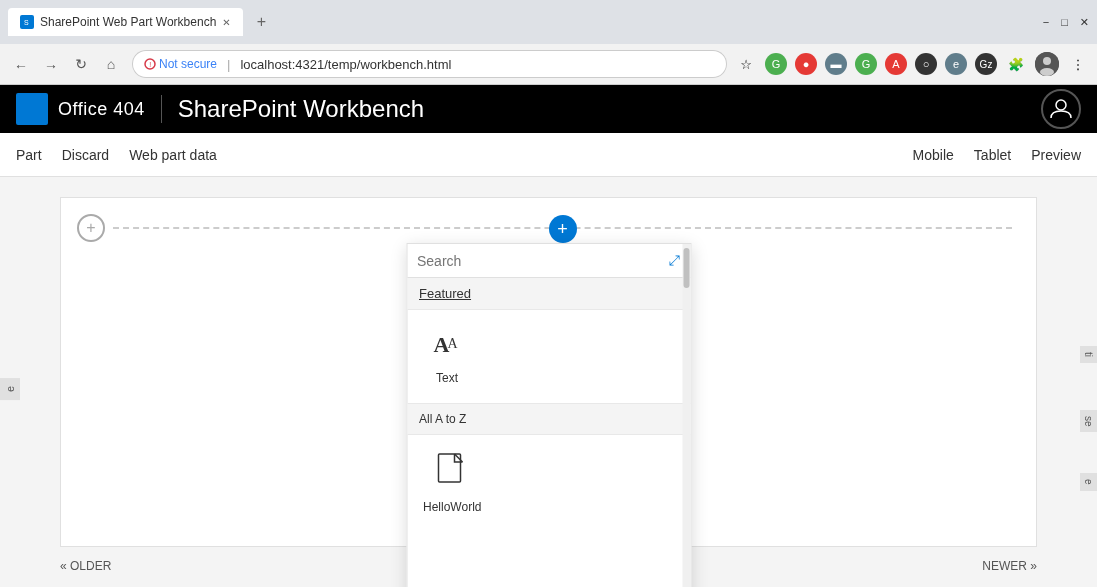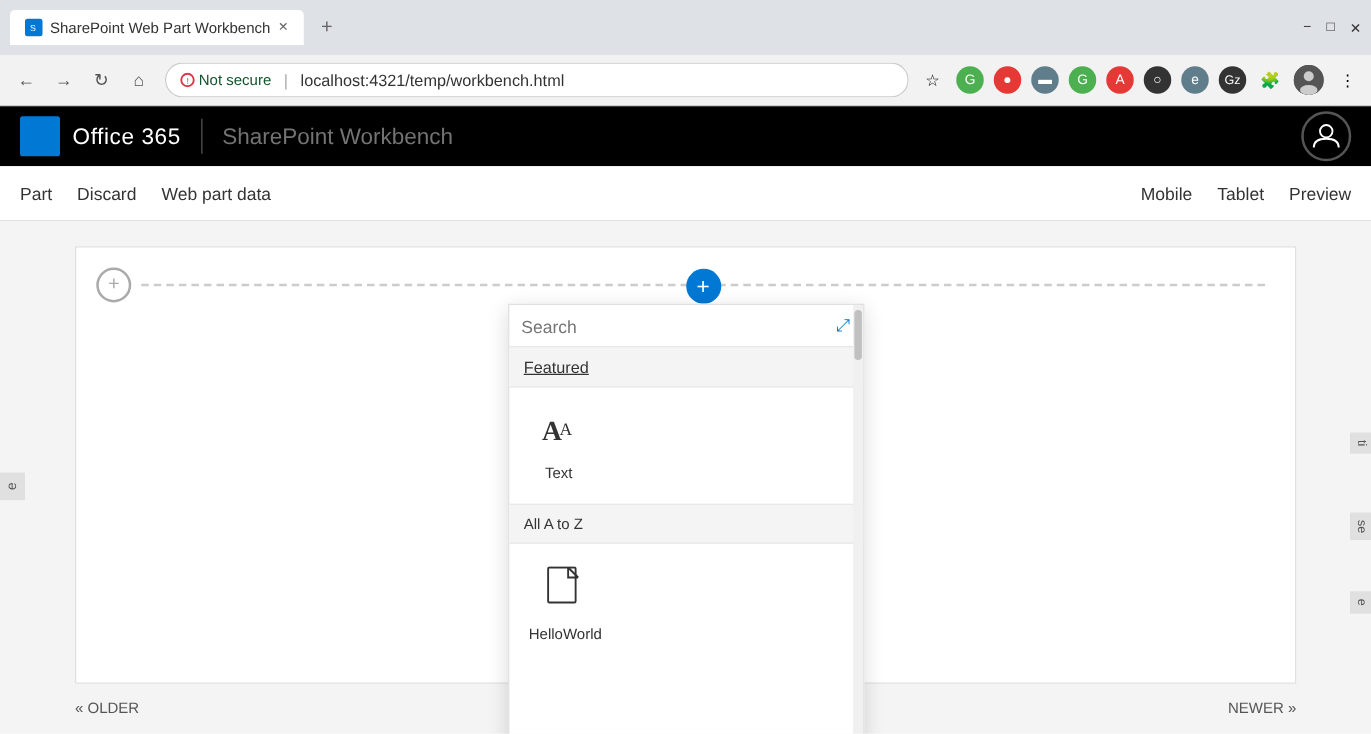--- a/index.html
+++ b/index.html
@@ -13,32 +13,32 @@
     .tab-favicon { width: 14px; height: 14px; background: #0078d4; border-radius: 2px; display: flex; align-items: center; justify-content: center; }
     .tab-close { font-size: 10px; color: #666; cursor: pointer; }
     .new-tab { background: none; border: none; font-size: 16px; color: #666; cursor: pointer; padding: 0 6px; }
     .title-bar-right { display: flex; align-items: center; gap: 12px; font-size: 12px; color: #333; }
     .win-btn { cursor: pointer; font-size: 11px; }
 
     .address-bar { display: flex; align-items: center; height: 40px; padding: 4px 8px; gap: 8px; background: #f2f2f2; }
     .nav-btns { display: flex; align-items: center; gap: 4px; }
     .nav-btn { background: none; border: none; cursor: pointer; font-size: 14px; color: #555; width: 26px; height: 26px; border-radius: 50%; display: flex; align-items: center; justify-content: center; }
     .address-input { flex: 1; height: 28px; border: none; background: #fff; border-radius: 14px; padding: 0 12px; font-size: 13px; display: flex; align-items: center; gap: 6px; box-shadow: inset 0 0 0 1px #ccc; }
-    .security-warning { color: #14532d; font-size: 12px; display: flex; align-items: center; gap: 3px; }
+    .security-warning { color: #3b82f6; font-size: 12px; display: flex; align-items: center; gap: 3px; }
     .url-text { color: #333; font-size: 13px; }
     .address-right { display: flex; align-items: center; gap: 8px; }
     .toolbar-icon { width: 22px; height: 22px; border-radius: 50%; display: flex; align-items: center; justify-content: center; font-size: 13px; cursor: pointer; }
 
     
     .app-header { background: #000; color: #fff; height: 48px; display: flex; align-items: center; padding: 0 16px; gap: 0; }
     .office-brand { display: flex; align-items: center; gap: 10px; }
     .office-square { width: 32px; height: 32px; background: #0078d4; border-radius: 2px; }
     .office-title { font-size: 18px; font-weight: 300; color: #fff; letter-spacing: 0.5px; }
     .header-divider { width: 1px; height: 28px; background: #555; margin: 0 16px; }
-    .sp-title { font-size: 18px; font-weight: 300; color: #737373; }
+    .sp-title { font-size: 24px; font-weight: 300; color: #ffffff; }
     .header-user { margin-left: auto; width: 40px; height: 40px; border: 2px solid #555; border-radius: 50%; display: flex; align-items: center; justify-content: center; }
 
     
     .toolbar { height: 44px; display: flex; align-items: center; padding: 0 16px; border-bottom: 1px solid #e0e0e0; background: #fff; justify-content: space-between; }
     .toolbar-left { display: flex; align-items: center; gap: 20px; }
     .toolbar-btn { background: none; border: none; cursor: pointer; font-size: 14px; color: #333; padding: 4px 0; }
     .toolbar-right { display: flex; align-items: center; gap: 20px; }
 
     
     .workbench { background: #f4f4f4; flex: 1; position: relative; padding: 20px; min-height: 0; overflow: hidden; }
@@ -126,21 +126,21 @@
           </svg>
       </div>
       <div class="toolbar-icon">⋮</div>
     </div>
   </div>
 </div>
 
 <div class="app-header">
   <div class="office-brand">
     <div class="office-square"></div>
-    <span class="office-title">Office 365</span>
+    <span class="office-title">Office 404</span>
   </div>
   <div class="header-divider"></div>
   <span class="sp-title">SharePoint Workbench</span>
   <div class="header-user">
     <svg width="24" height="24" viewBox="0 0 24 24">
       <circle cx="12" cy="8" r="5" fill="none" stroke="#fff" stroke-width="1.5"></circle>
       <path d="M2 21 Q2 14 12 14 Q22 14 22 21" fill="none" stroke="#fff" stroke-width="1.5"></path>
     </svg>
   </div>
 </div>

